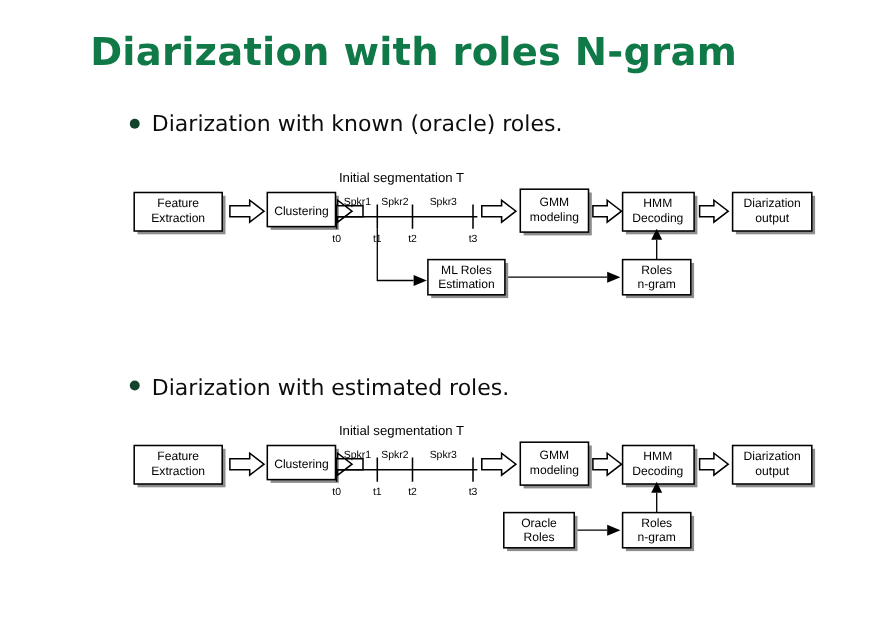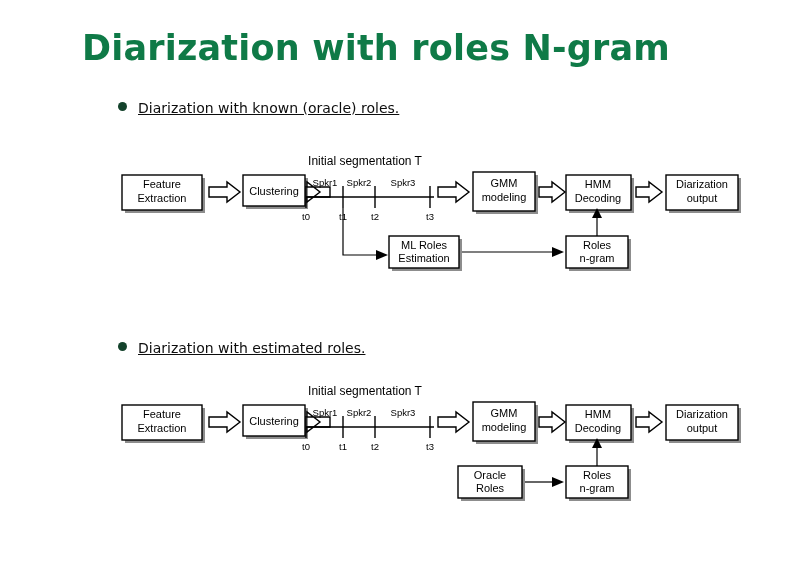--- a/index.html
+++ b/index.html
@@ -48,23 +48,22 @@
     border-radius: 50%;
     background: #14432c;
     display: inline-block;
     margin-right: 11px;
     position: relative;
     top: -2px;
     flex: 0 0 auto;
   }
   .bullet-text {
     font-family: "DejaVu Sans", sans-serif;
-    font-size: 14px;
+    font-size: 20px;
     color: #0d0d0d;
-    text-decoration: underline;
   }
   .bullet-1 { left: 118px; top: 100px; }
   .bullet-2 { left: 118px; top: 340px; align-items: center; }
 
   .diagram {
     position: absolute;
     left: 0;
   }
   .diagram-1 { top: 150px; }
   .diagram-2 { top: 380px; }

